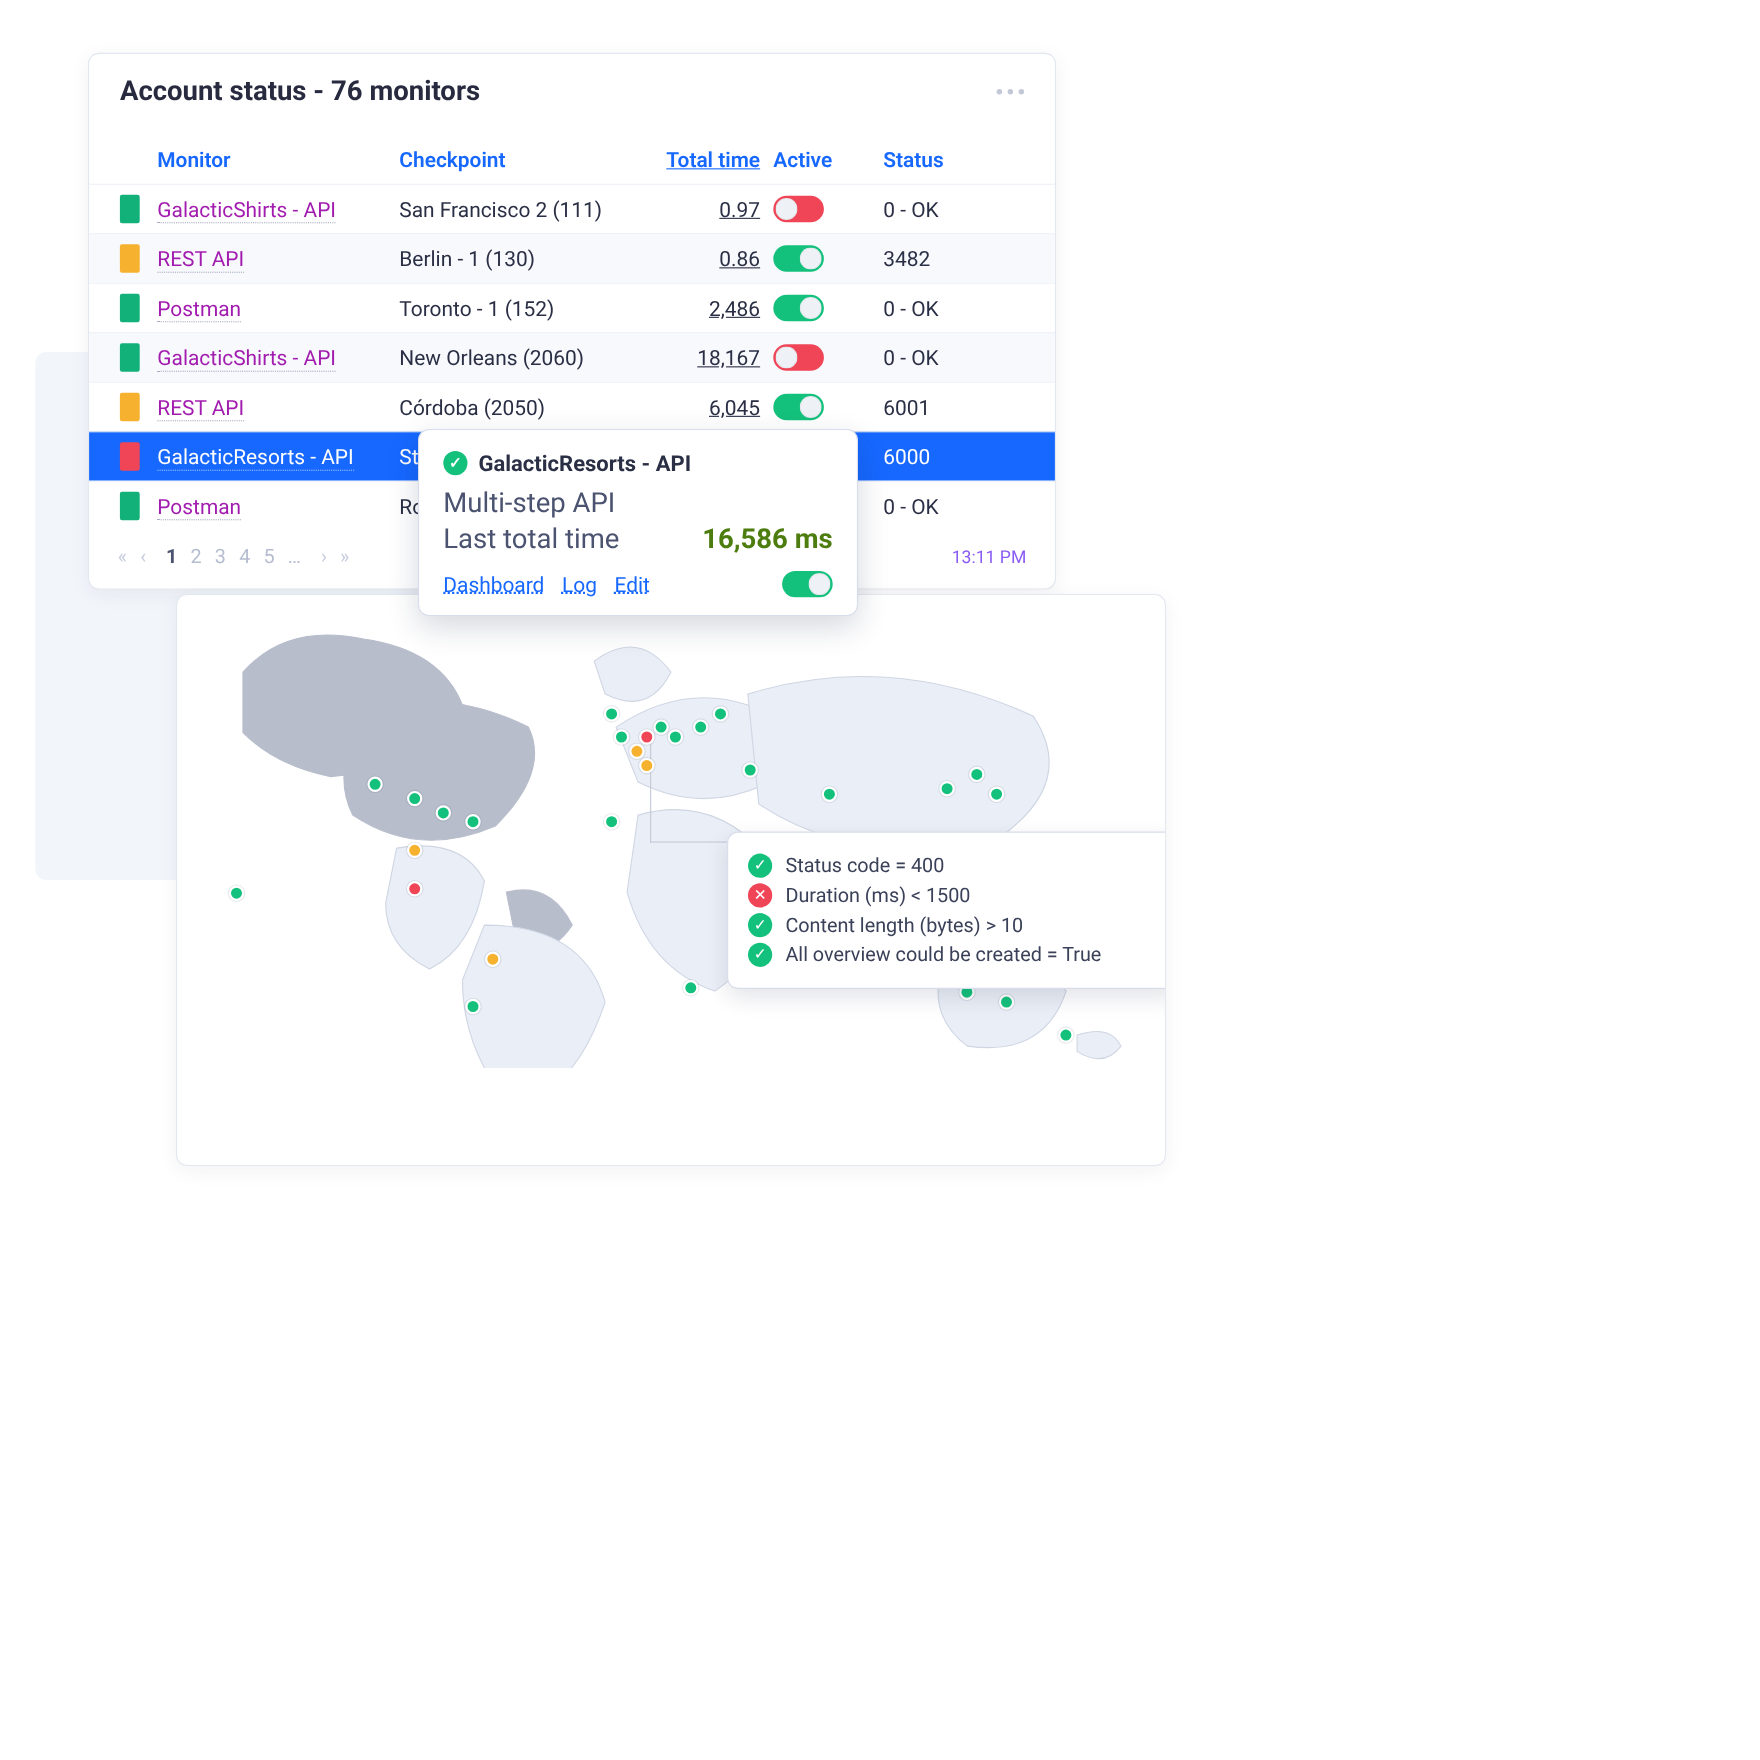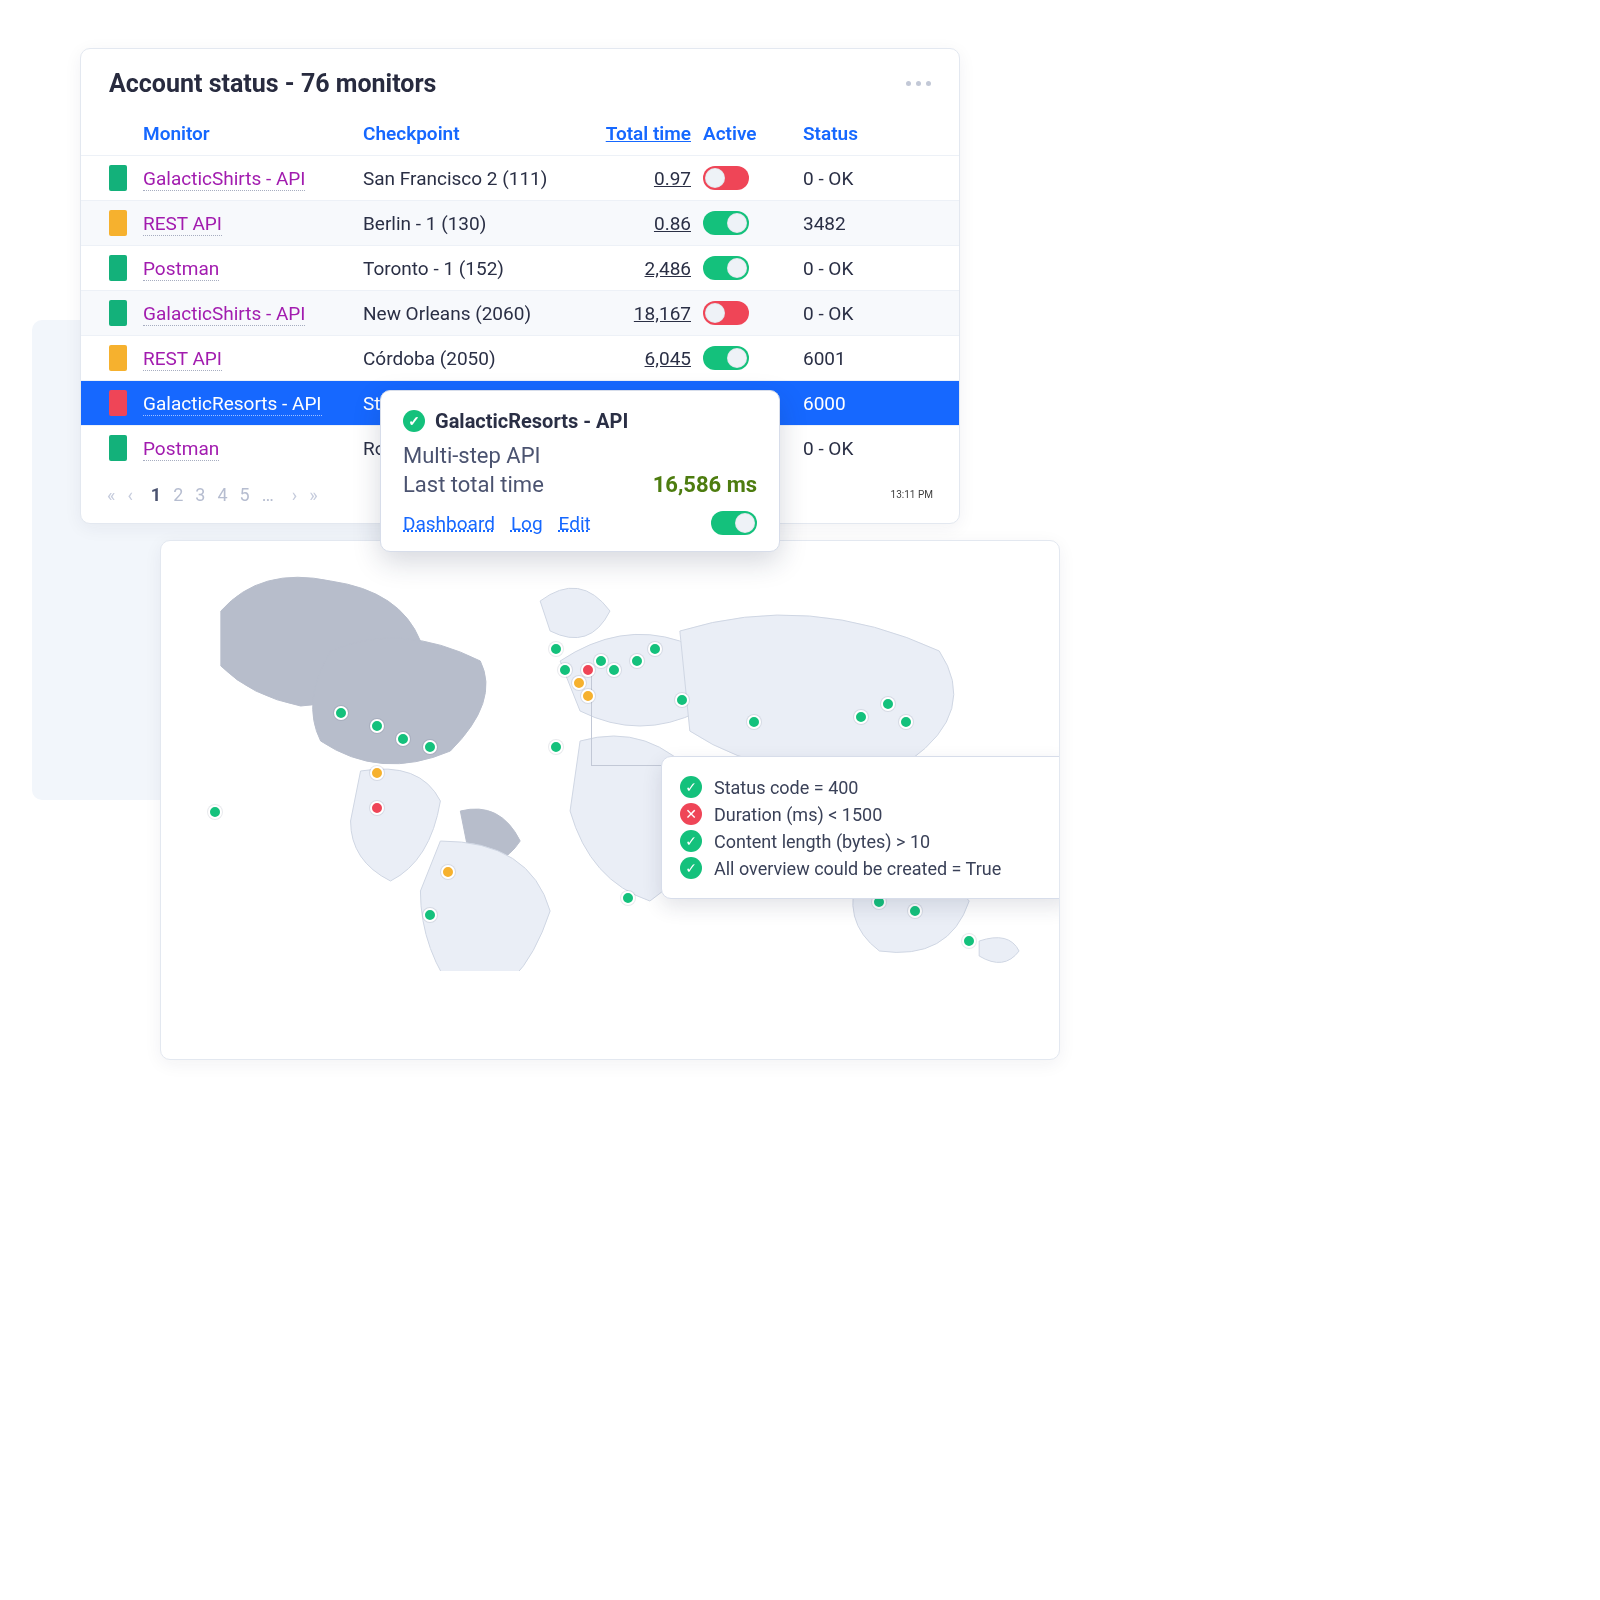--- a/index.html
+++ b/index.html
@@ -60,20 +60,21 @@
     grid-template-columns: 24px 210px 210px 110px 90px 180px;
     align-items: center;
     gap: 10px;
     padding: 0 22px 0 0;
   }
   .thead {
     padding: 8px 22px 10px 28px;
     font-size: 19px;
     font-weight: 600;
     color: #1668ff;
+    margin-top: 12px;
   }
   .thead .chip-col { }
   .trow {
     padding: 9px 22px 9px 28px;
     border-top: 1px solid #edf1f7;
     font-size: 19px;
   }
   .trow.alt { background: #f7f9fc; }
   .trow.sel { background: #1668ff; color: #fff; }
   .chip {
@@ -114,21 +115,21 @@
     display: flex;
     align-items: center;
     gap: 12px;
     padding: 14px 26px 18px 26px;
     color: #b6bdd0;
     font-size: 18px;
   }
   .pager .pg { color: #b6bdd0; cursor: pointer; }
   .pager .pg.cur { color: #4b5370; font-weight: 700; }
   .pager .arrow { color: #c6ccdd; cursor: pointer; font-size: 18px; }
-  .pager .time { margin-left: auto; font-size: 10px; color: #404040; }
+  .pager .time { margin-left: auto; font-size: 16px; color: #8b5cf6; }
 
   
   .popover {
     position: absolute;
     left: 380px;
     top: 390px;
     width: 400px;
     background: #fff;
     border: 1px solid #d7ddea;
     border-radius: 10px;
@@ -143,21 +144,21 @@
   }
   .check-ico, .x-ico {
     width: 22px; height: 22px; border-radius: 50%;
     display: inline-flex; align-items: center; justify-content: center;
     color: #fff; font-size: 14px; line-height: 1;
   }
   .check-ico { background: #14c17c; }
   .x-ico { background: #ef4557; }
   .pop-line {
     display: flex; justify-content: space-between; align-items: baseline;
-    font-size: 22px; color: #4b5370;
+    font-size: 25px; color: #4b5370;
     margin: 4px 0;
   }
   .pop-line .val { font-weight: 700; color: #4d7c0f; }
   .pop-links {
     display: flex; justify-content: space-between; align-items: center;
     margin-top: 14px;
   }
   .pop-links a {
     color: #1668ff; text-decoration: underline dotted; font-size: 19px; margin-right: 12px;
     cursor: pointer;

